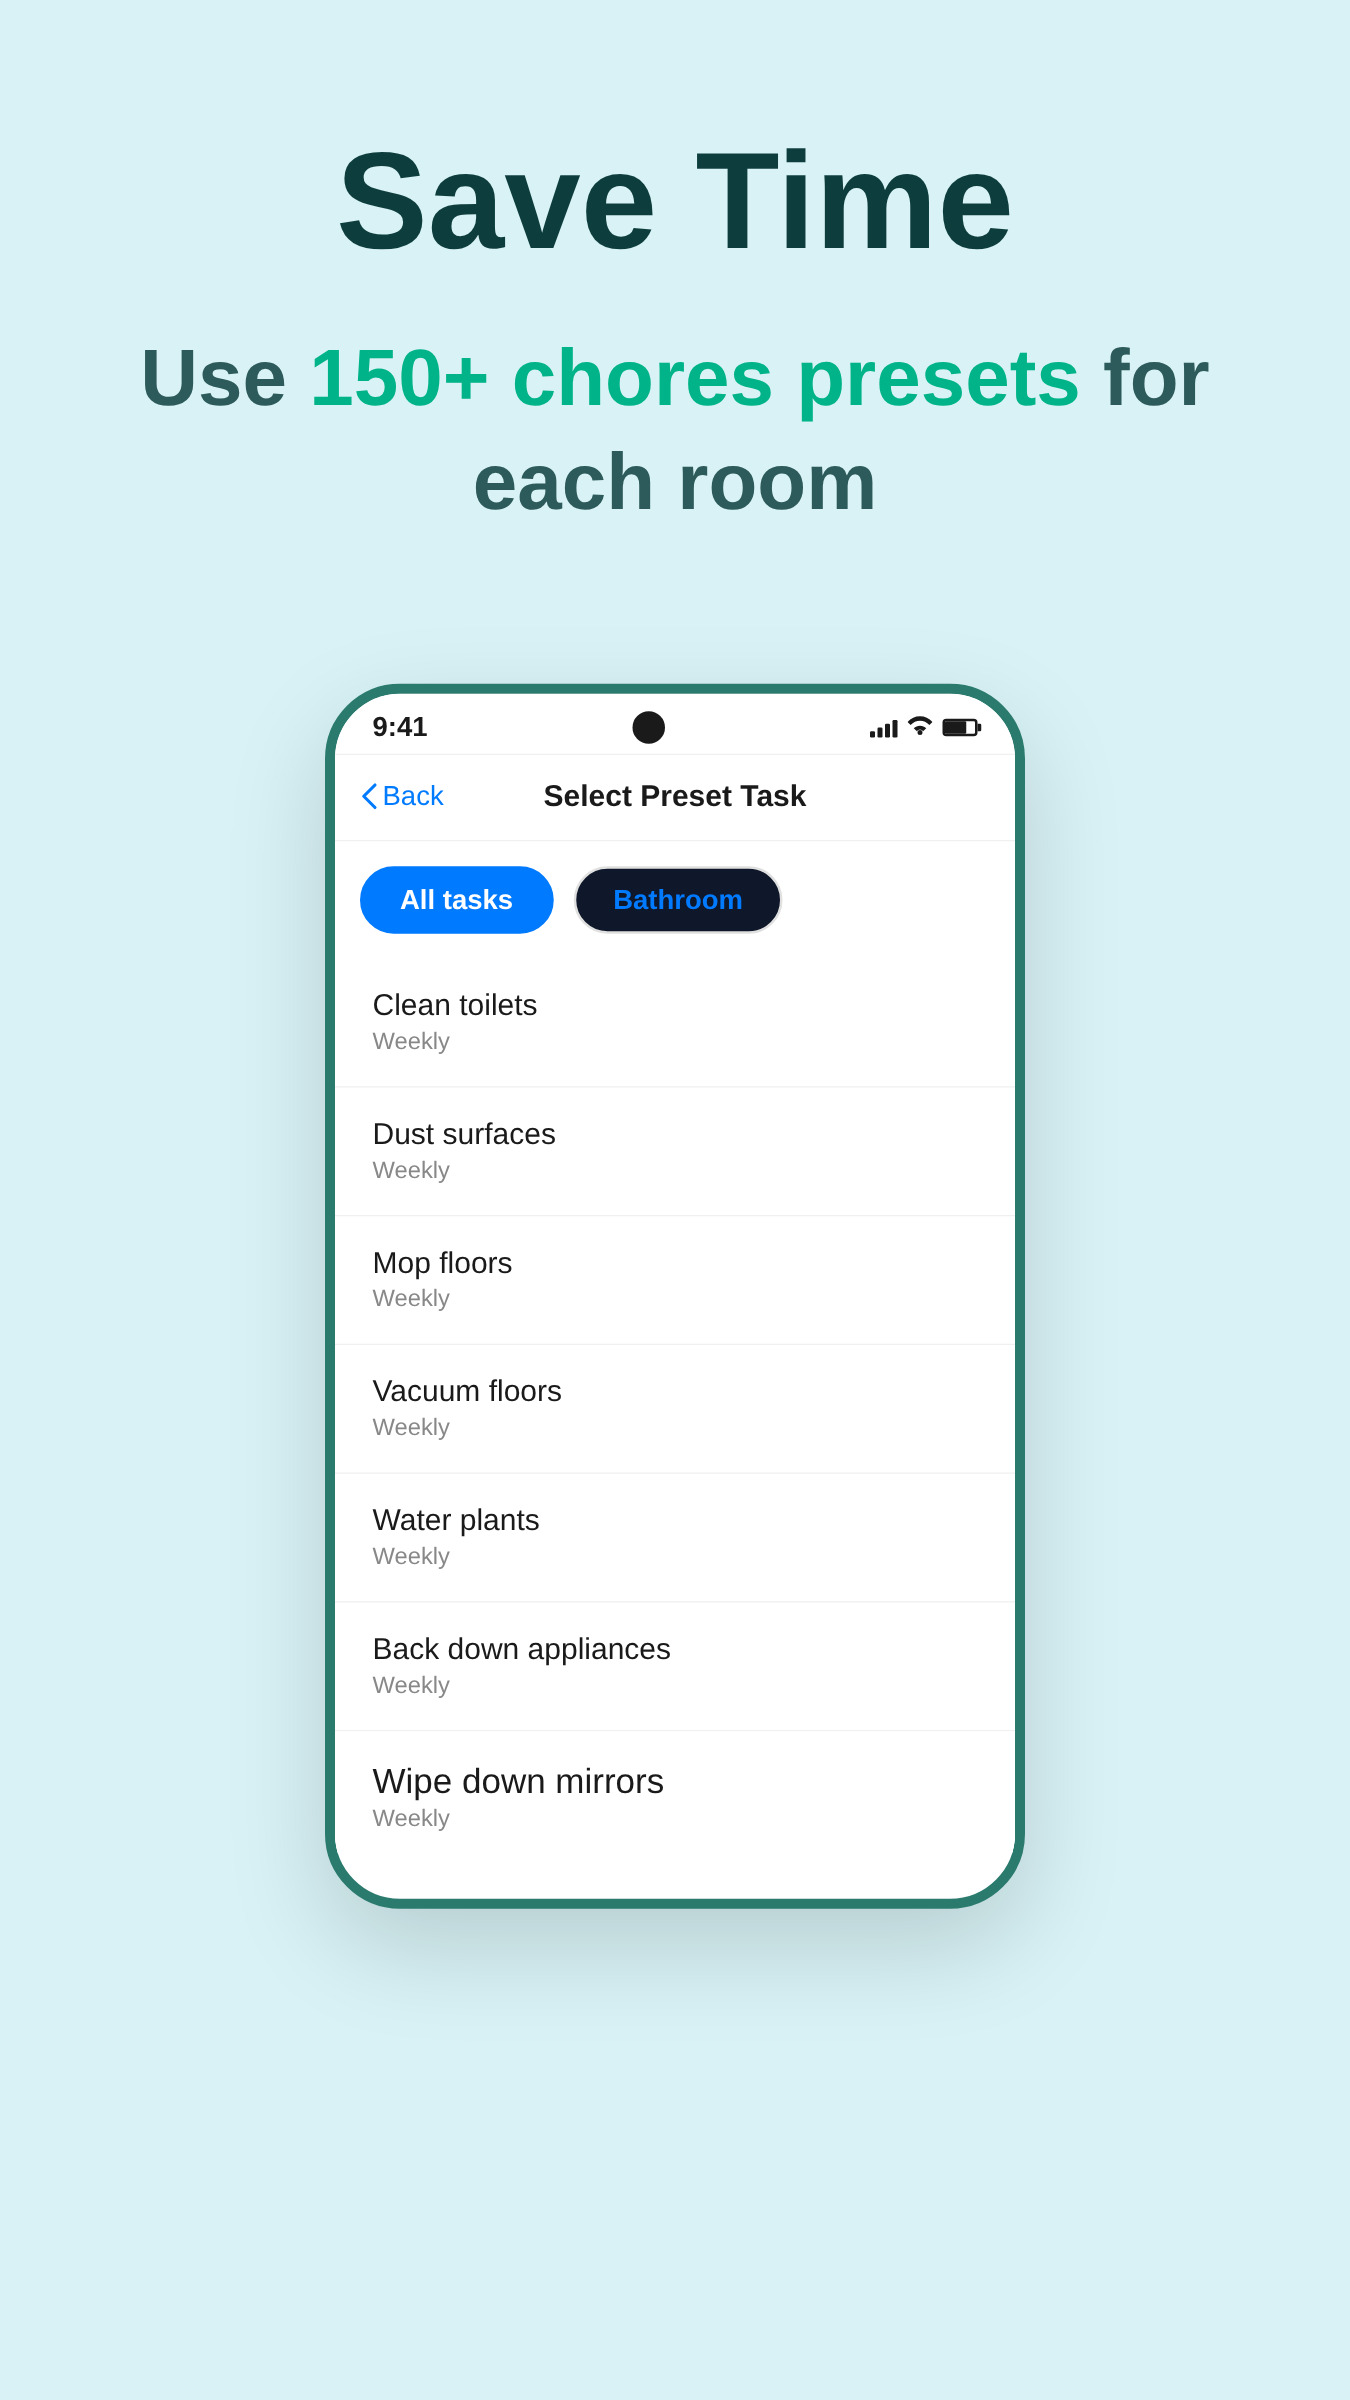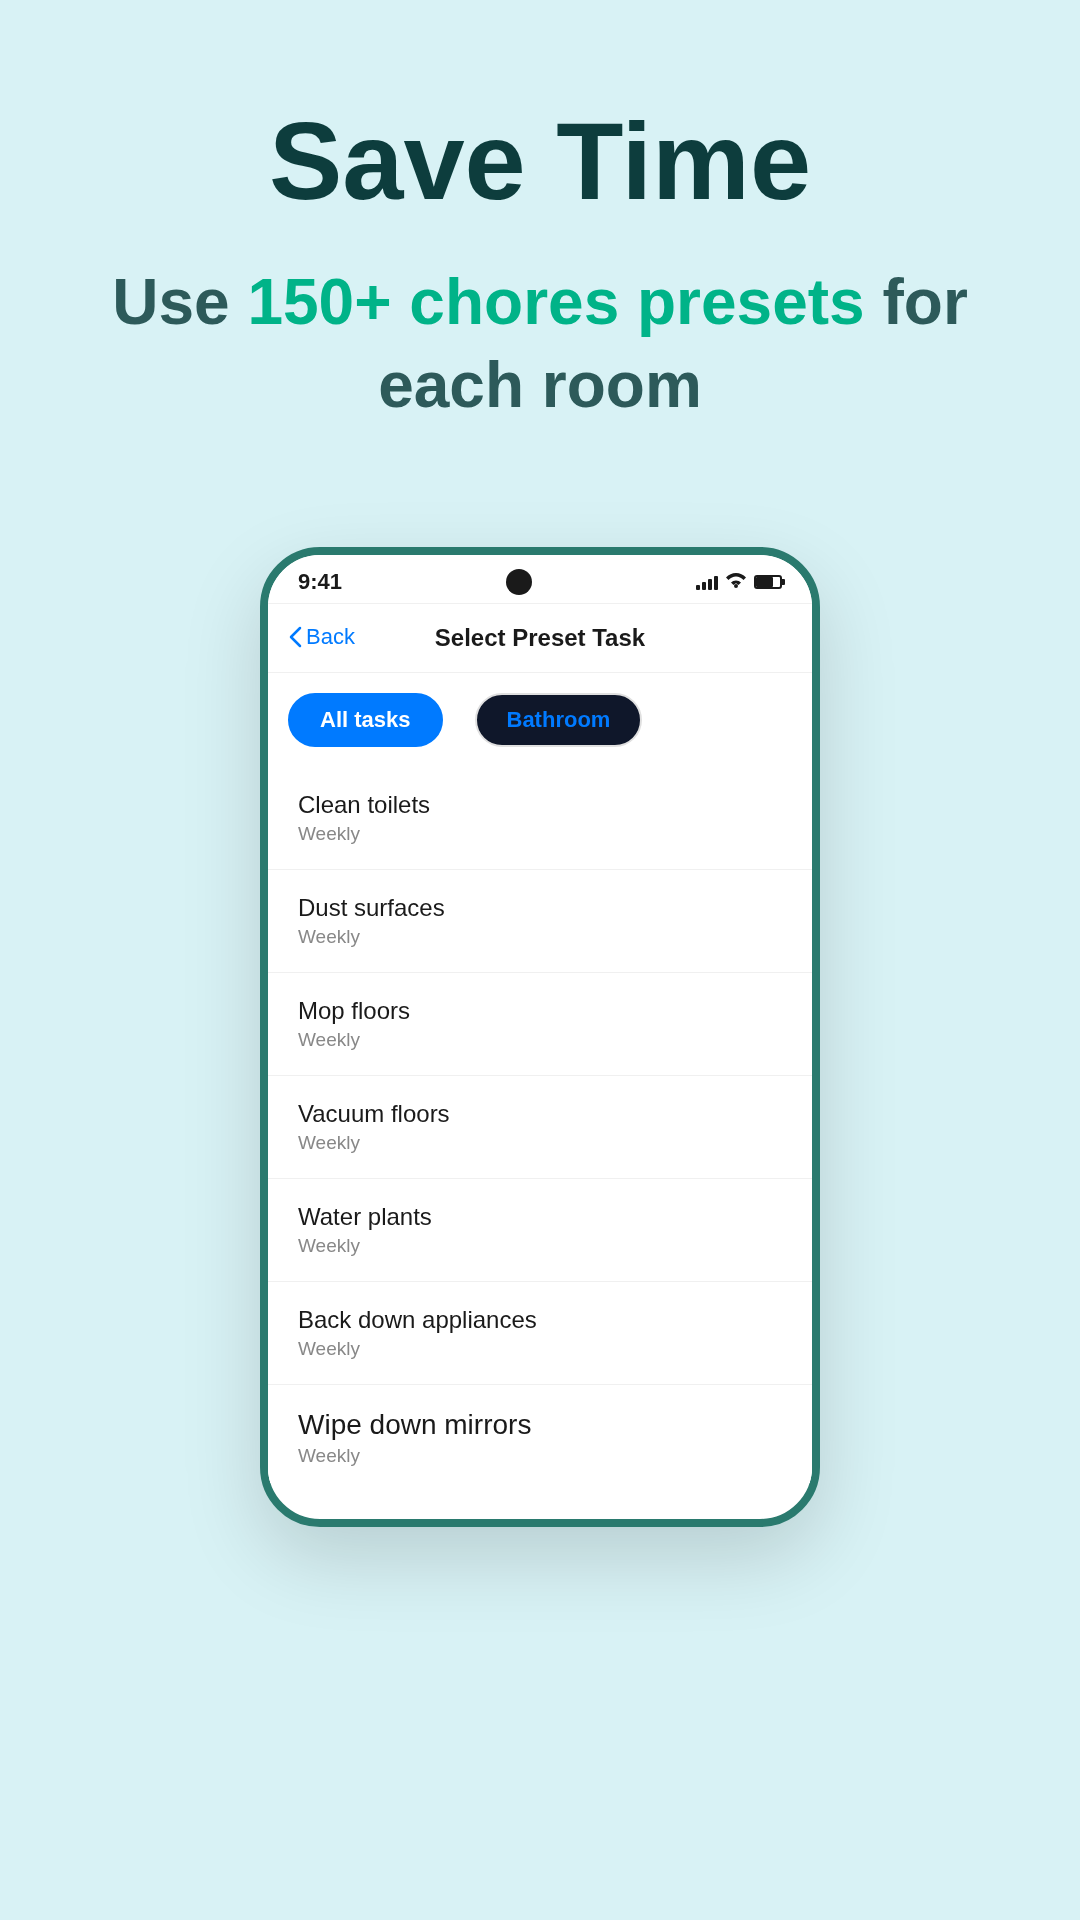--- a/index.html
+++ b/index.html
@@ -150,21 +150,21 @@
     }
 
     .nav-title {
       font-size: 24px;
       font-weight: 600;
       color: #1a1a1a;
     }
 
     .filter-tabs {
       display: flex;
-      gap: 32px;
+      gap: 16px;
       padding: 20px 20px;
       background: white;
       overflow-x: auto;
       text-align: right;
     }
 
     .filter-tab {
       padding: 12px 30px;
       border-radius: 30px;
       font-size: 22px;

